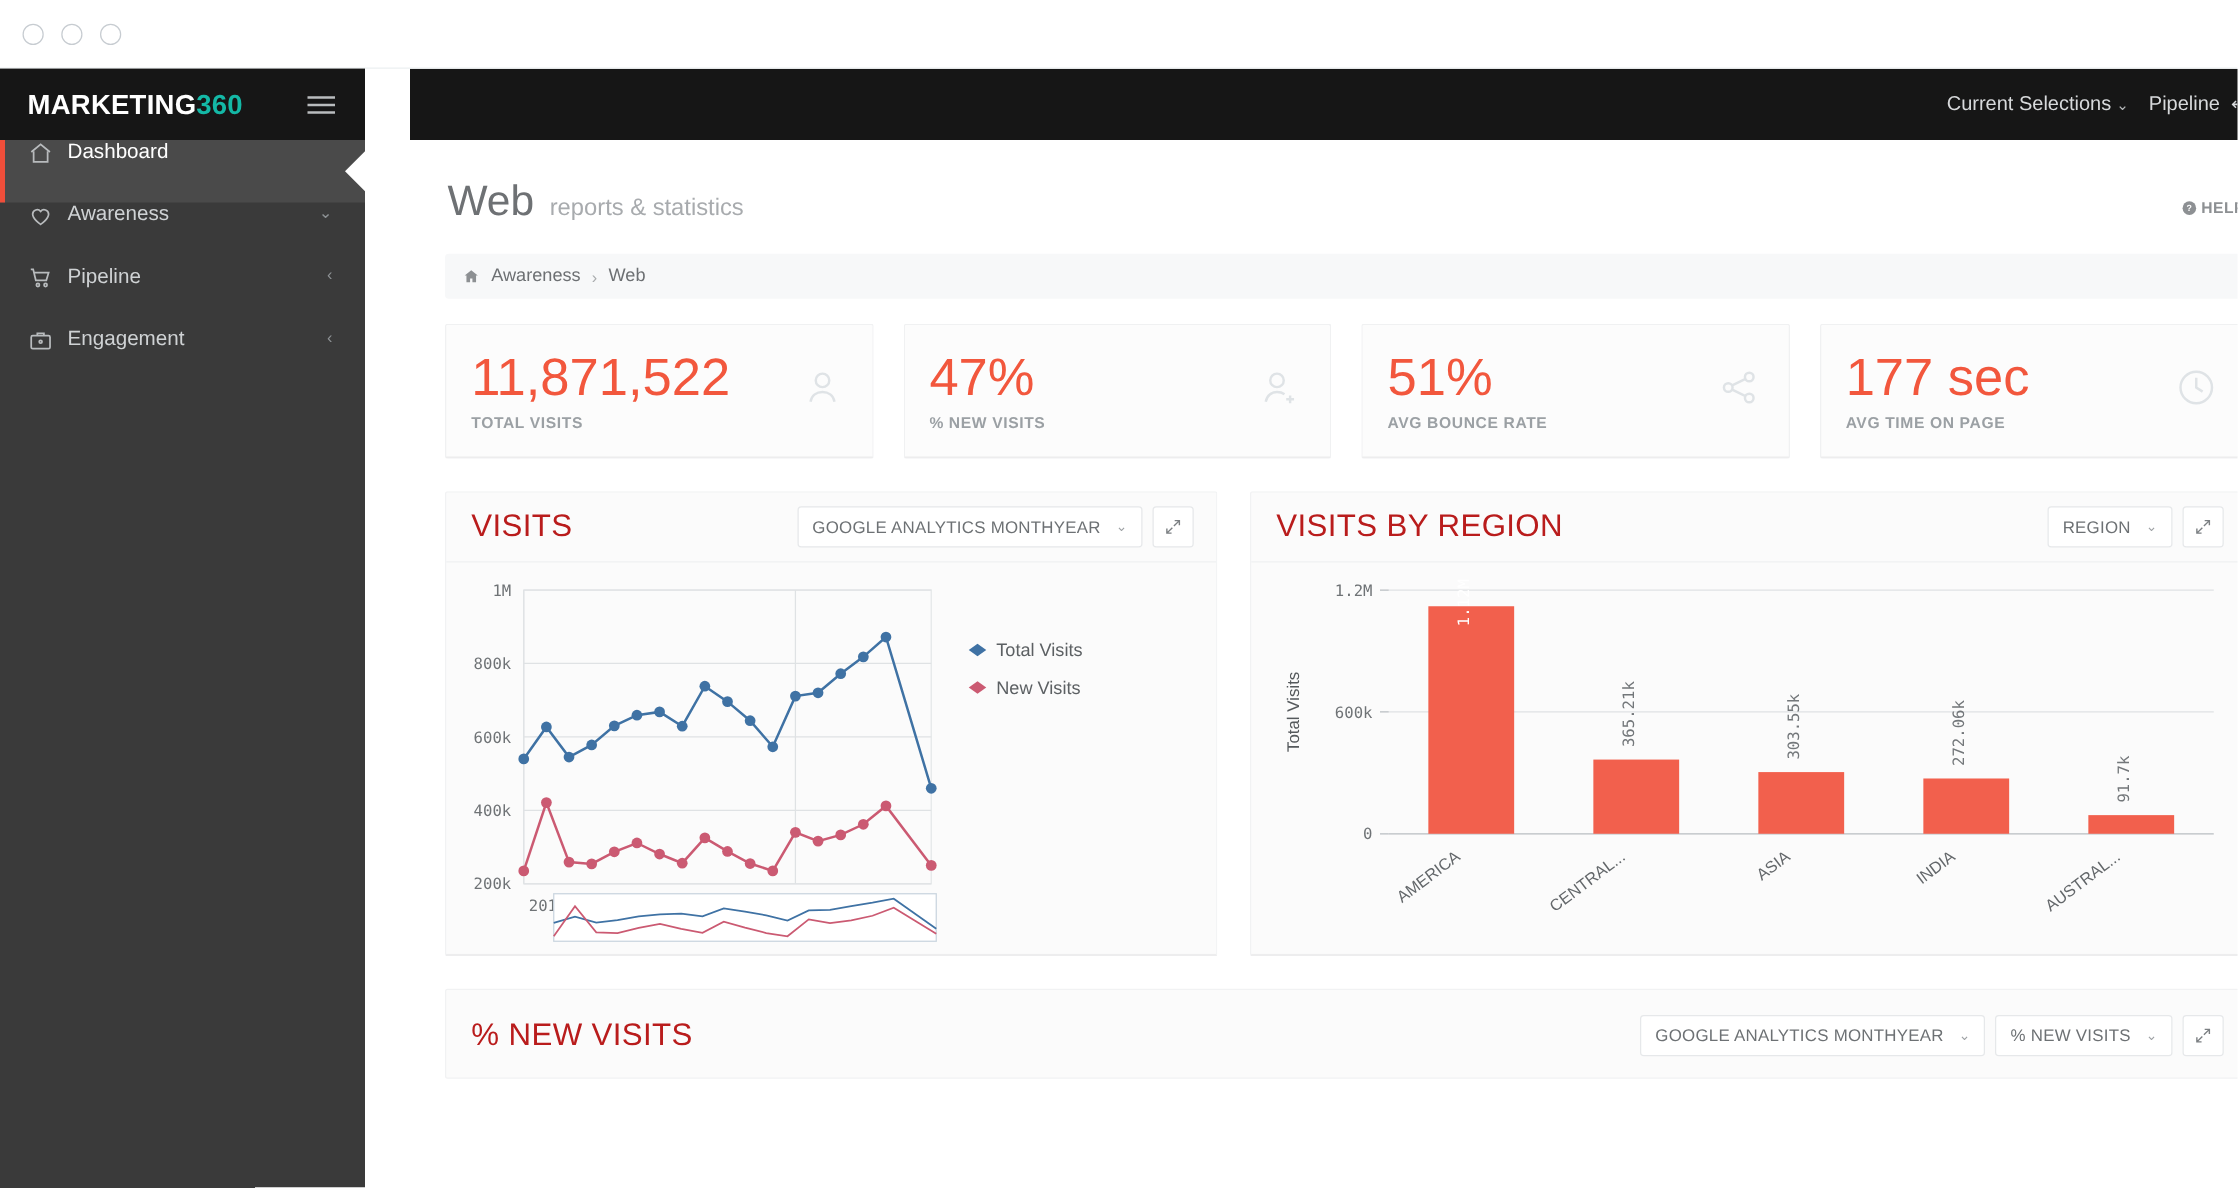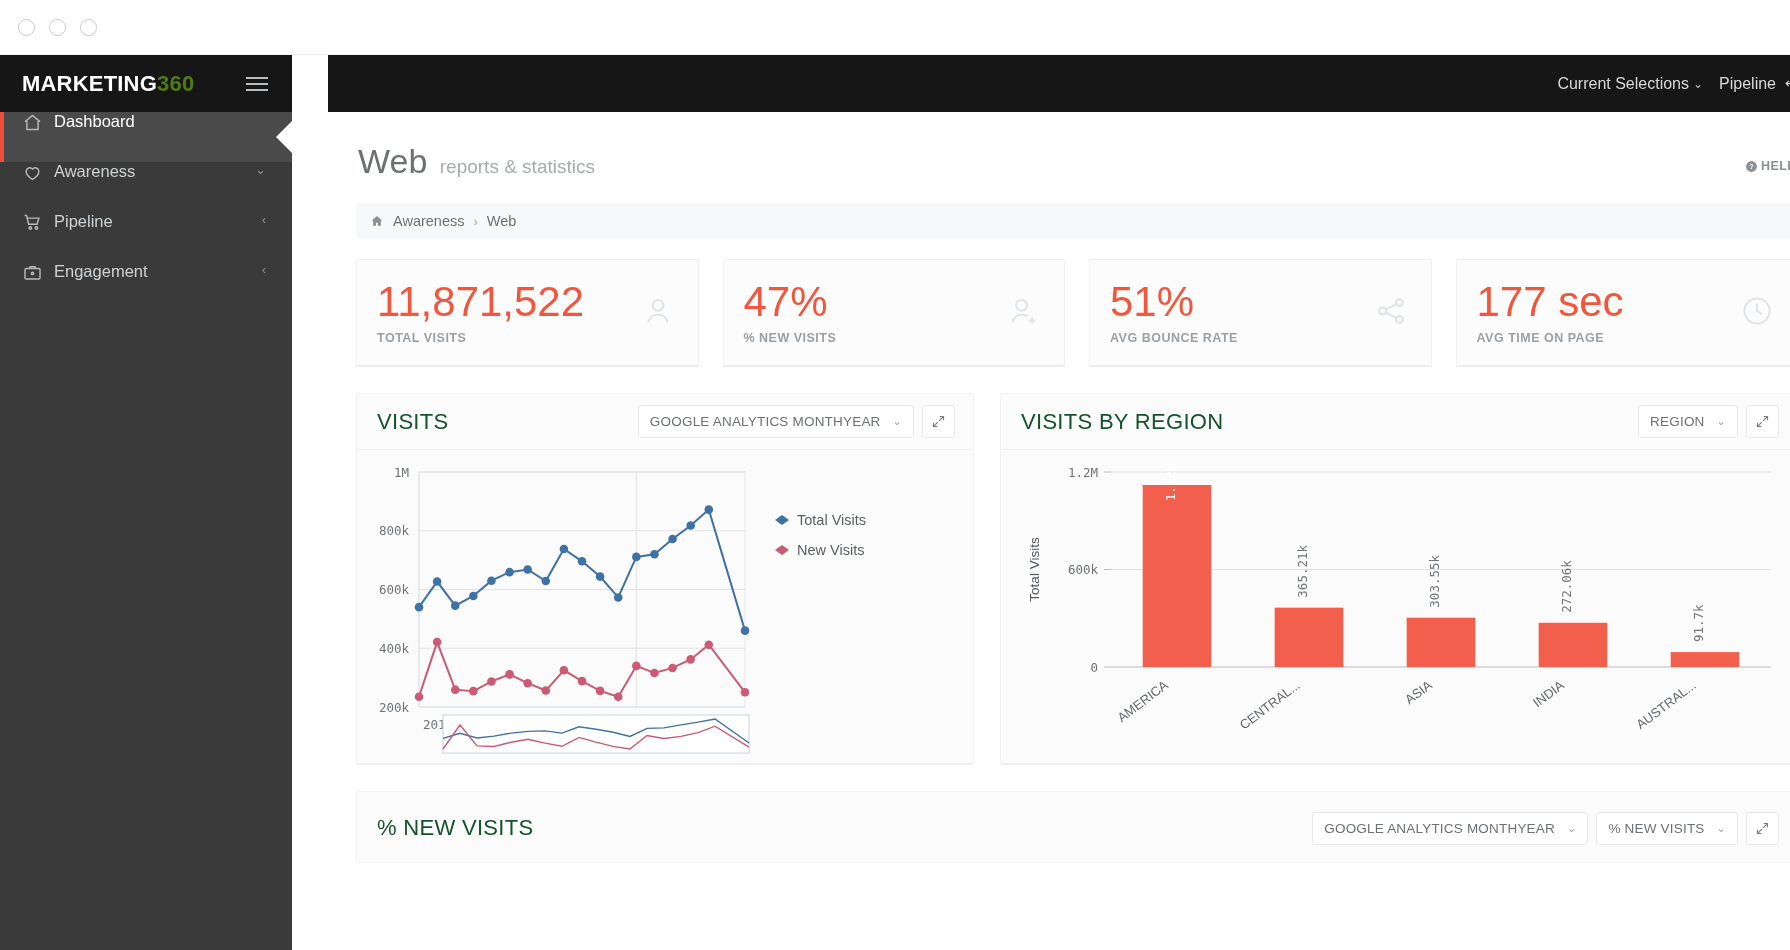--- a/index.html
+++ b/index.html
@@ -23,21 +23,21 @@
   .sidebar {
     position:absolute; left:0; top:55px; width:292px; height:895px;
     background:#3a3a3a;
   }
   .brandbar {
     height:57px; background:#161616; display:flex; align-items:center;
     justify-content:space-between; padding:0 24px 0 22px;
   }
   .brand { font-size:22px; font-weight:bold; letter-spacing:0.2px; }
   .brand .white { color:#ffffff; }
-  .brand .pink  { color:#4d7c0f; }
+  .brand .pink  { color:#14b8a6; }
   .burger { display:flex; flex-direction:column; gap:4px; cursor:pointer; }
   .burger i { display:block; width:22px; height:2px; background:#b9bcbe; }
 
   .nav { padding-top:0; }
   .navitem {
     position:relative; height:50px; display:flex; align-items:flex-start;
     padding-left:22px; color:#cfd2d4; font-size:16.5px; cursor:pointer;
   }
   .navitem.active { background:#4a4a4a; color:#ffffff; }
   .navitem.active::before {
@@ -98,21 +98,21 @@
 
   
   .panels { display:flex; gap:26px; padding:26px 28px 0 28px; }
   .panel { background:#fbfbfb; border:1px solid #f1f2f3; border-bottom:2px solid #ededee; border-radius:2px; }
   .panel-visits { width:618px; height:372px; }
   .panel-region { flex:1; height:372px; }
   .panelhead {
     height:56px; display:flex; align-items:center; justify-content:space-between;
     padding:0 18px 0 20px; border-bottom:1px solid #f0f1f2;
   }
-  .paneltitle { color:#14532d; font-size:22px; letter-spacing:.3px; }
+  .paneltitle { color:#b91c1c; font-size:25px; letter-spacing:.3px; }
   .pctrl { display:flex; align-items:center; gap:8px;border-radius:13px; }
   .sel {
     background:#fff; border:1px solid #e6e8ea; border-radius:3px; height:33px;
     display:flex; align-items:center; gap:12px; padding:0 11px;
     color:#6d7174; font-size:13.5px; letter-spacing:.2px; cursor:pointer;
   }
   .sel .cv { font-size:11px; color:#9ca0a3; }
   .expand {
     width:33px; height:33px; background:#fff; border:1px solid #e6e8ea; border-radius:3px;
     display:flex; align-items:center; justify-content:center; color:#7b7f82; cursor:pointer;

